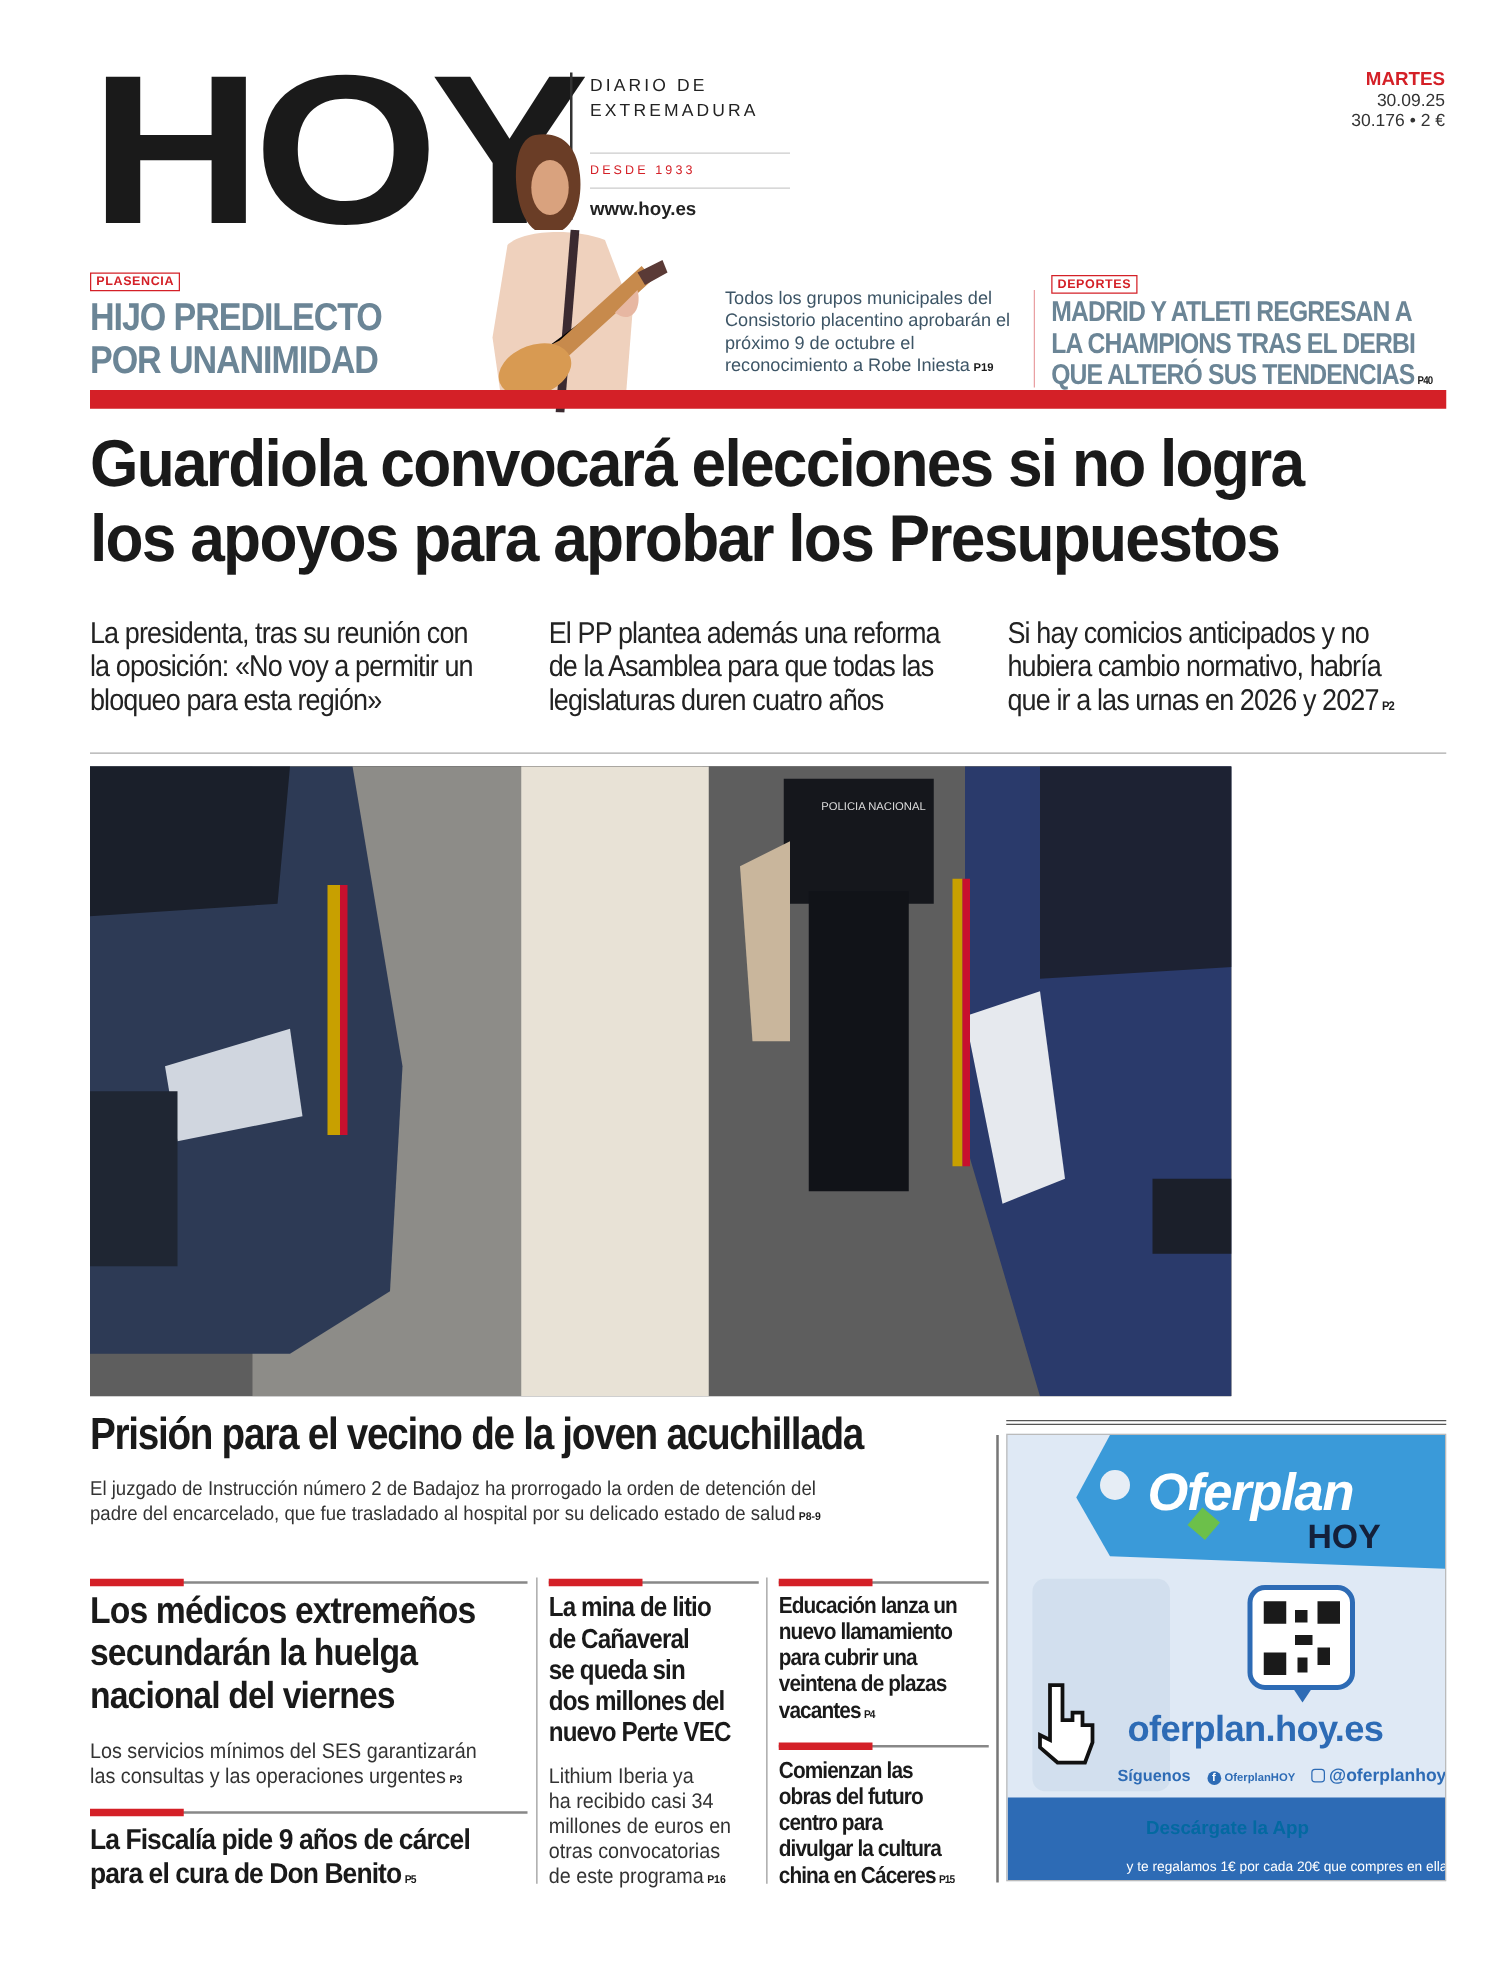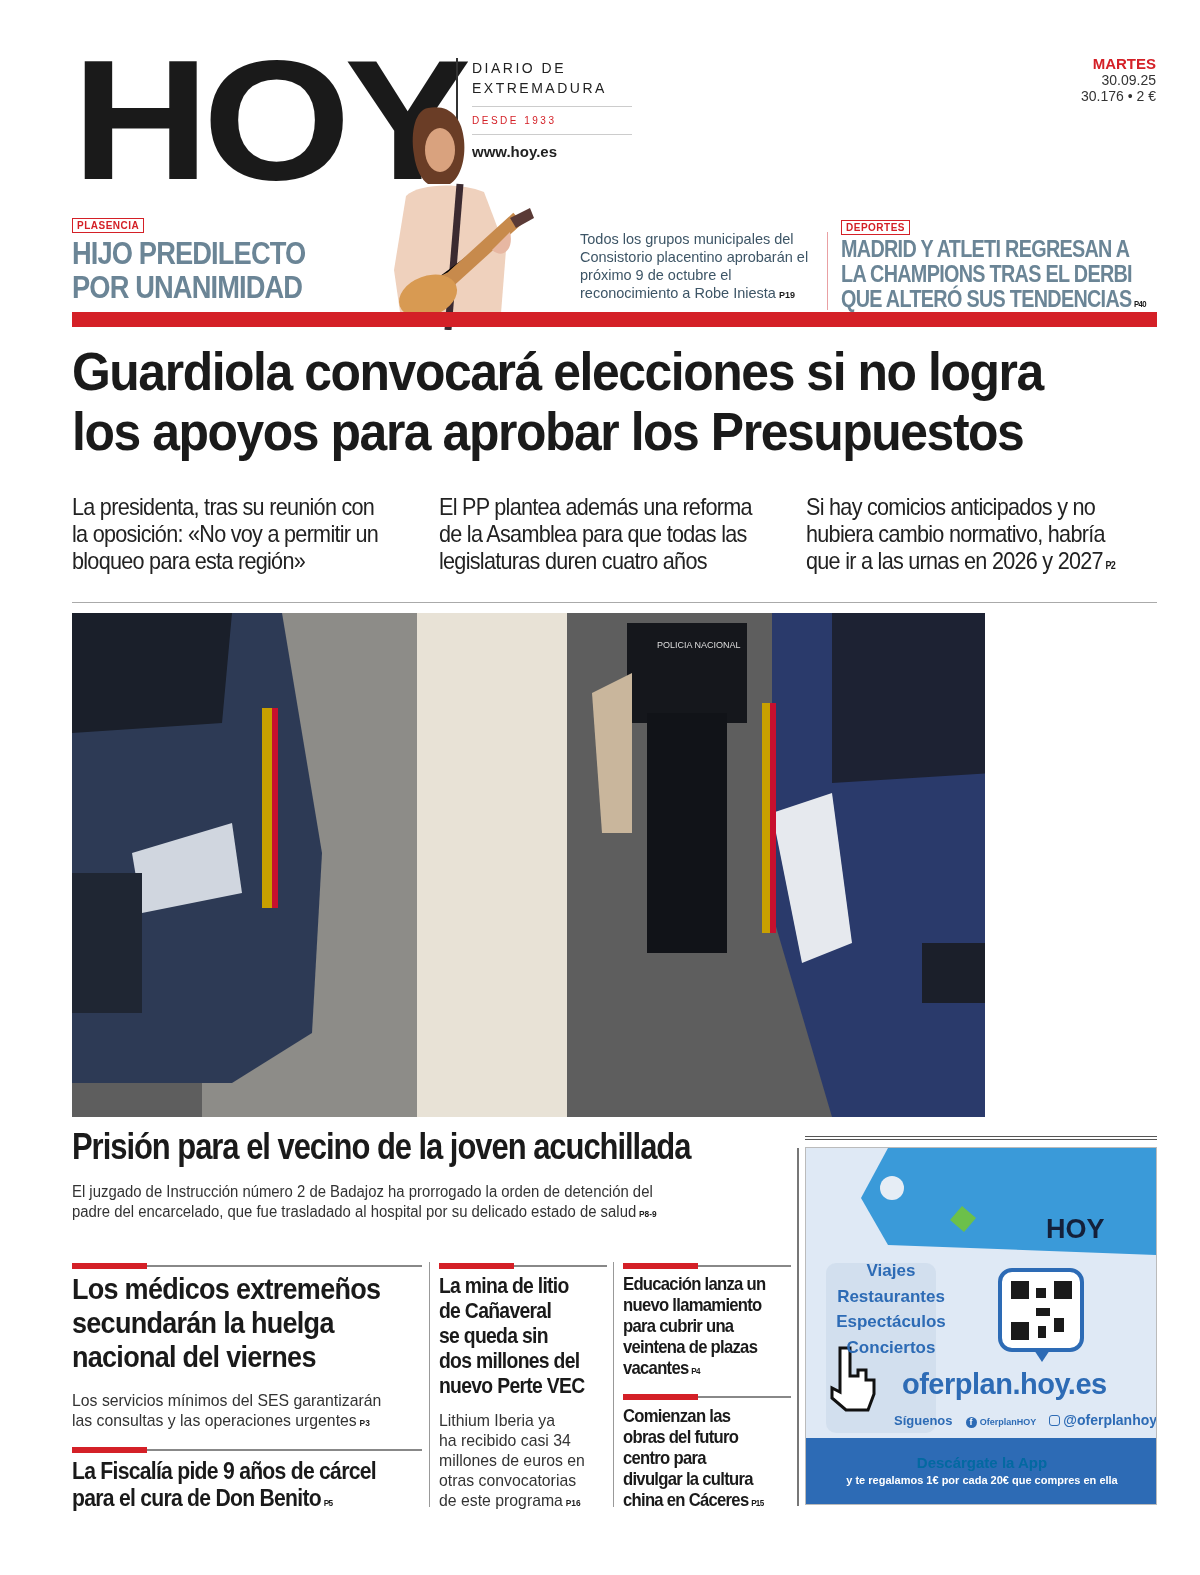--- a/index.html
+++ b/index.html
@@ -3,21 +3,21 @@
 <meta charset="utf-8">
 <style>
   * { box-sizing: border-box; margin: 0; padding: 0; }
   html, body { width: 1200px; height: 1575px; background: #fff; overflow: hidden; }
   body { position: relative; font-family: "Liberation Sans", sans-serif; color: #1a1a1a; }
   .abs { position: absolute; }
 
   
   .logo { left: 72px; top: 50px; font-family: "Liberation Sans", sans-serif; font-weight: 900; font-size: 170px; line-height: 140px; letter-spacing: -6px; color: #1a1a1a; transform: scaleX(1.12); transform-origin: left top; }
   .tagline-box { left: 456px; top: 58px; width: 176px; border-left: 2px solid #333; padding-left: 14px; }
-  .tagline { font-size: 14px; letter-spacing: 2.5px; line-height: 20px; color: #222; padding-bottom: 8px; border-bottom: 1px solid #ccc; }
+  .tagline { font-size: 14px; letter-spacing: 2.5px; line-height: 20px; color: #222; padding-bottom: 24px; border-bottom: 1px solid #ccc; }
   .since { font-size: 10px; letter-spacing: 2.5px; color: #d42027; padding: 8px 0; border-bottom: 1px solid #ccc; }
   .site { font-size: 15px; font-weight: bold; color: #222; padding-top: 8px; }
   .dateblock { right: 44px; top: 56px; text-align: right; font-size: 14px; line-height: 16px; color: #333; }
   .dateblock .day { color: #d42027; font-weight: bold; font-size: 15px; }
 
   
   .person { left: 388px; top: 100px; width: 150px; height: 230px; }
 
   
   .tag { display: inline-block; border: 1px solid #d42027; color: #d42027; font-size: 10px; font-weight: bold; padding: 1px 4px; line-height: 11px; letter-spacing: .5px; }
@@ -227,30 +227,25 @@
         <rect x="205" y="174" width="18" height="18"></rect>
       <rect x="230" y="140" width="10" height="10"></rect>
         <rect x="230" y="160" width="14" height="8"></rect>
         <rect x="248" y="170" width="10" height="14"></rect>
         <rect x="232" y="178" width="8" height="12"></rect>
     </g>
     <g fill="#fff" stroke="#111" stroke-width="3">
       <path d="M34 244 L34 200 L44 200 L44 228 L52 228 L52 222 L60 222 L60 232 L68 232 L68 246 L62 262 L40 262 L26 250 L26 240 Z"></path>
     </g>
   </svg>
+  <div class="abs" style="left:112px;top:22px;color:#fff;font-style:italic;font-size:42px;font-weight:bold;letter-spacing:-1px;">Oferplan</div>
   <div class="abs" style="left:240px;top:66px;color:#14203a;font-size:27px;font-weight:900;">HOY</div>
-  <div class="abs" style="left:10px;top:110px;width:150px;text-align:center;color:#2d6bb5;font-weight:bold;font-size:17px;line-height:25.5px;">
-    <div>Viajes</div>
-      <div>Restaurantes</div>
-      <div>Espectáculos</div>
-      <div>Conciertos</div>
-  </div>
   <div class="abs" style="left:96px;top:220px;color:#2d6bb5;font-weight:bold;font-size:29px;letter-spacing:-.5px;">oferplan.hoy.es</div>
   <div class="abs" style="left:88px;top:264px;color:#2d6bb5;font-size:11px;font-weight:bold;white-space:nowrap;">
     <span style="font-size:13px;">Síguenos</span>
     <span style="display:inline-block;width:11px;height:11px;border-radius:50%;background:#2d6bb5;color:#fff;font-size:9px;text-align:center;line-height:11px;margin-left:10px;">f</span>
     <span style="font-size:9px;">OferplanHOY</span>
     <span style="display:inline-block;width:11px;height:11px;border:1.5px solid #2d6bb5;border-radius:3px;margin-left:10px;vertical-align:-1px;"></span>
     <span style="font-size:14px;">@oferplanhoy</span>
   </div>
   <div class="abs" style="left:0;top:306px;width:352px;text-align:center;color:#0369a1;font-weight:bold;font-size:15px;">Descárgate la App</div>
-  <div class="abs" style="left:0;top:326px;width:352px;text-align:center;color:#fff;font-weight:bold;font-size:11px;">y te regalamos 1€ por cada 20€ que compres en ella</div>
+  <div class="abs" style="left:0;top:340px;width:352px;text-align:right;color:#fff;font-weight:normal;font-size:11px;">y te regalamos 1€ por cada 20€ que compres en ella</div>
 </div>
 
 </body></html>

